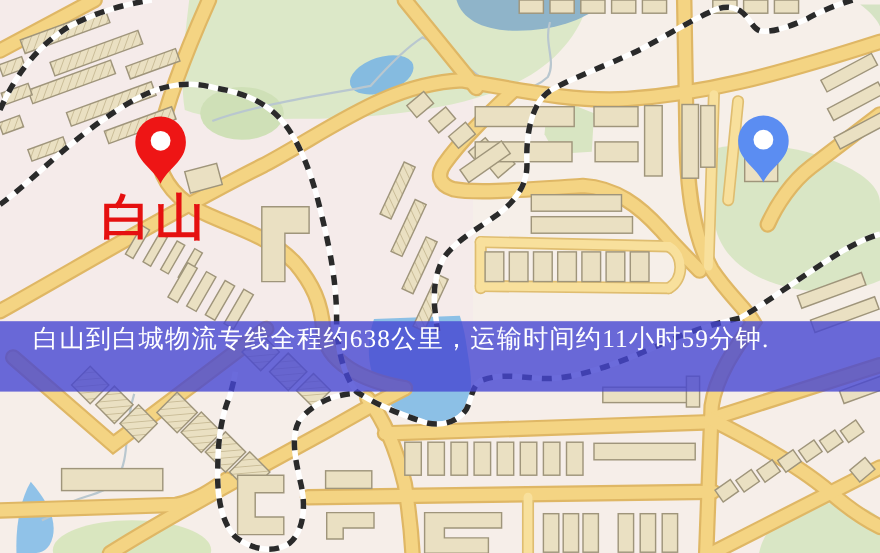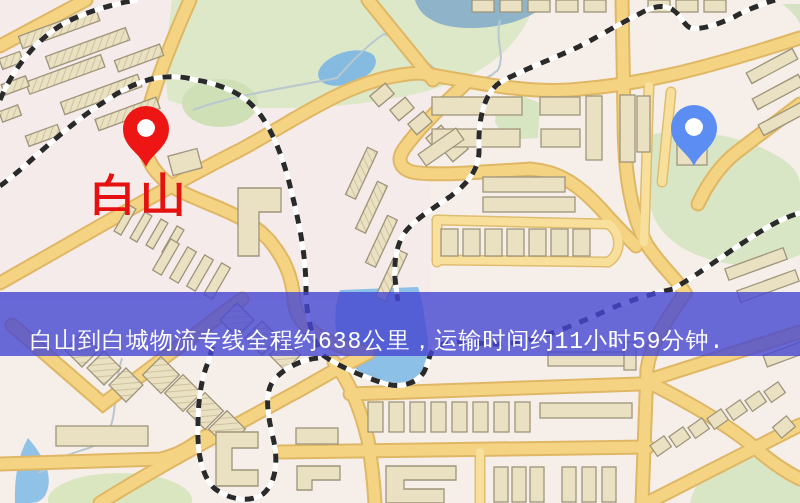--- a/index.html
+++ b/index.html
@@ -1,33 +1,33 @@
 <!DOCTYPE html>
 <html style="--pin-origin: #ee1515; --pin-dest: #5b8df2; --label-origin: #e51010; --label-dest: #2b2bd5;"><head>
 <meta charset="utf-8">
 <style>
   html,body{margin:0;padding:0;background:#222;}
   .screen{
     position:relative;width:800px;height:503px;overflow:hidden;
-    font-family:Liberation Mono, monospace;
+    font-family:Liberation Serif, serif;
     background:#f6efeb;
   }
   .screen svg.map{position:absolute;left:0;top:0;}
   .marker-pin{position:absolute;pointer-events:auto;}
   .pin-origin-fill{fill:var(--pin-origin,#ee1515);}
   .pin-dest-fill{fill:var(--pin-dest,#5b8df2);}
   .marker-label{
     position:absolute;font-weight:700;font-size:45px;line-height:1;
     letter-spacing:4px;white-space:nowrap;
   }
   .label-origin{color:var(--label-origin,#e51010);}
   .label-dest{color:var(--label-dest,#2b2bd5);}
   .banner{
     position:absolute;left:0;top:292px;width:800px;height:64px;
-    display:flex;align-items:flex-end;box-sizing:border-box;padding-left:30px;
+    display:flex;align-items:flex-start;box-sizing:border-box;padding-left:30px;
     color:#fff;font-size:23px;letter-spacing:1px;white-space:nowrap;
   }
 </style>
 </head>
 <body>
 
 <div class="screen">
 
   <svg class="map" width="800" height="503" viewBox="0 0 800 503">
     <defs>

